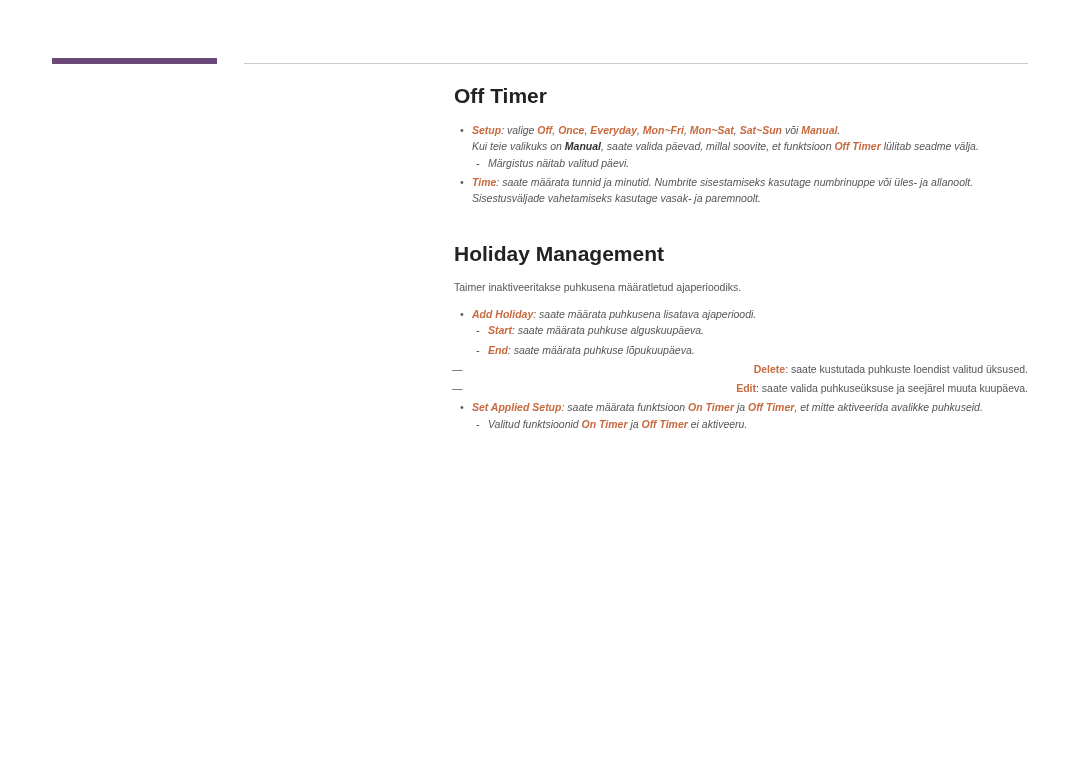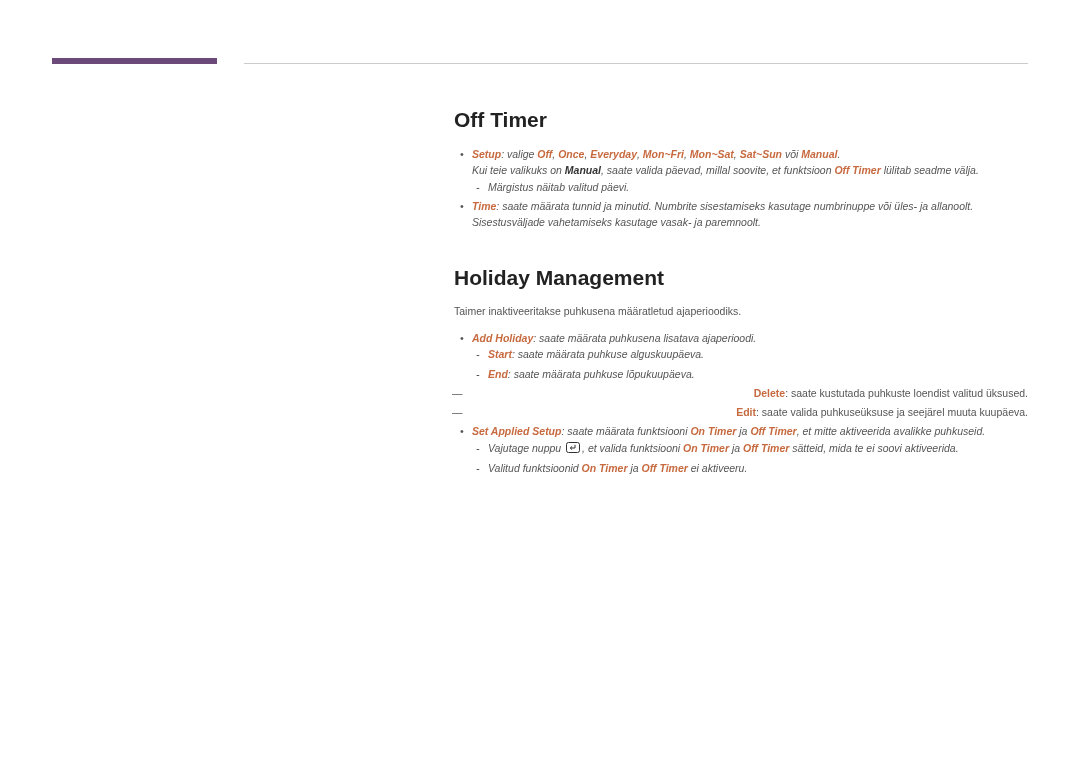--- a/index.html
+++ b/index.html
@@ -23,21 +23,21 @@
   .divider {
     position: absolute;
     top: 63px;
     left: 244px;
     right: 52px;
     height: 1px;
     background: #cccccc;
   }
   .content {
     position: absolute;
-    top: 108px;
+    top: 84px;
     left: 454px;
     right: 52px;
   }
   h2 {
     font-size: 21px;
     font-weight: bold;
     color: #222222;
     margin-bottom: 14px;
   }
   .section-intro {
@@ -172,28 +172,22 @@
       </li>
     </ul>
 
     <ul class="long-dash">
       <li><span class="kw">Delete</span><span>: saate kustutada puhkuste loendist valitud üksused.</span></li>
       <li><span class="kw">Edit</span><span>: saate valida puhkuseüksuse ja seejärel muuta kuupäeva.</span></li>
     </ul>
 
     <ul class="top-list">
       <li>
-        <span class="kw">Set Applied Setup</span><span>: saate määrata funktsiooni </span><span class="kw">On Timer</span><span> ja </span><span class="kw">Off Timer</span><span>, et mitte aktiveerida avalikke puhkuseid.</span>
+        <span class="kw">Set Applied Setup</span><span>: saate määrata funktsioon </span><span class="kw">On Timer</span><span> ja </span><span class="kw">Off Timer</span><span>, et mitte aktiveerida avalikke puhkuseid.</span>
         <ul class="sub-dash">
-          <li>
-            <span>Vajutage nuppu </span><span class="enter-icon"><svg width="14" height="11" viewBox="0 0 14 11">
-                  <rect x="0.5" y="0.5" width="13" height="10" rx="2" fill="none" stroke="#333" stroke-width="1"></rect>
-                  <path d="M9 3.2 L9 6 L5 6 M5.8 4.6 L4.2 6 L5.8 7.4" fill="none" stroke="#333" stroke-width="1" stroke-linecap="round" stroke-linejoin="round"></path>
-                </svg></span><span>, et valida funktsiooni </span><span class="kw">On Timer</span><span> ja </span><span class="kw">Off Timer</span><span> sätteid, mida te ei soovi aktiveerida.</span>
-          </li>
           <li>
             <span>Valitud funktsioonid </span><span class="kw">On Timer</span><span> ja </span><span class="kw">Off Timer</span><span> ei aktiveeru.</span>
           </li>
         </ul>
       </li>
     </ul>
   </div>
 </div>
 
 </body></html>

